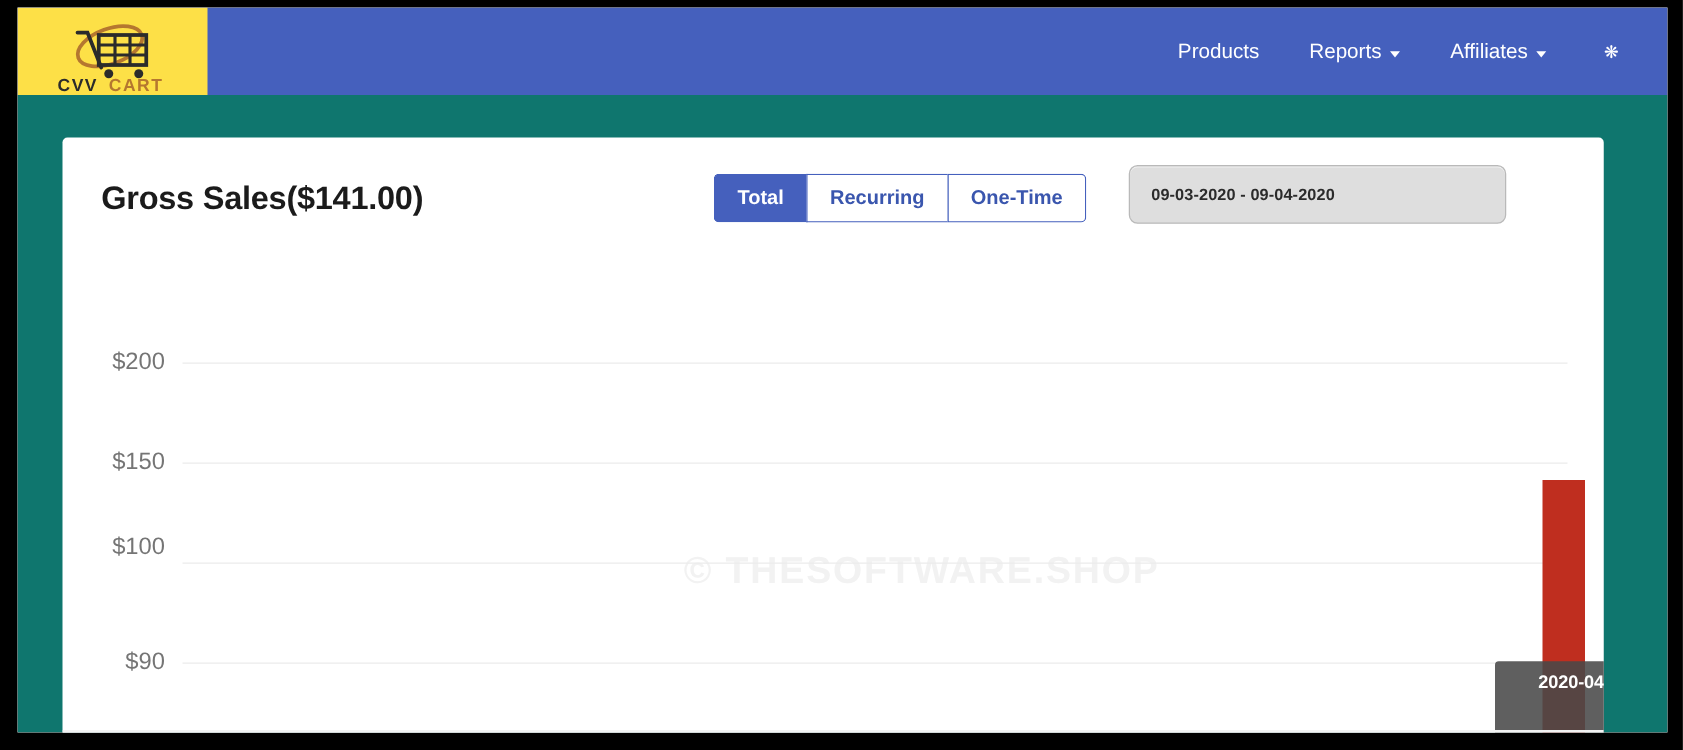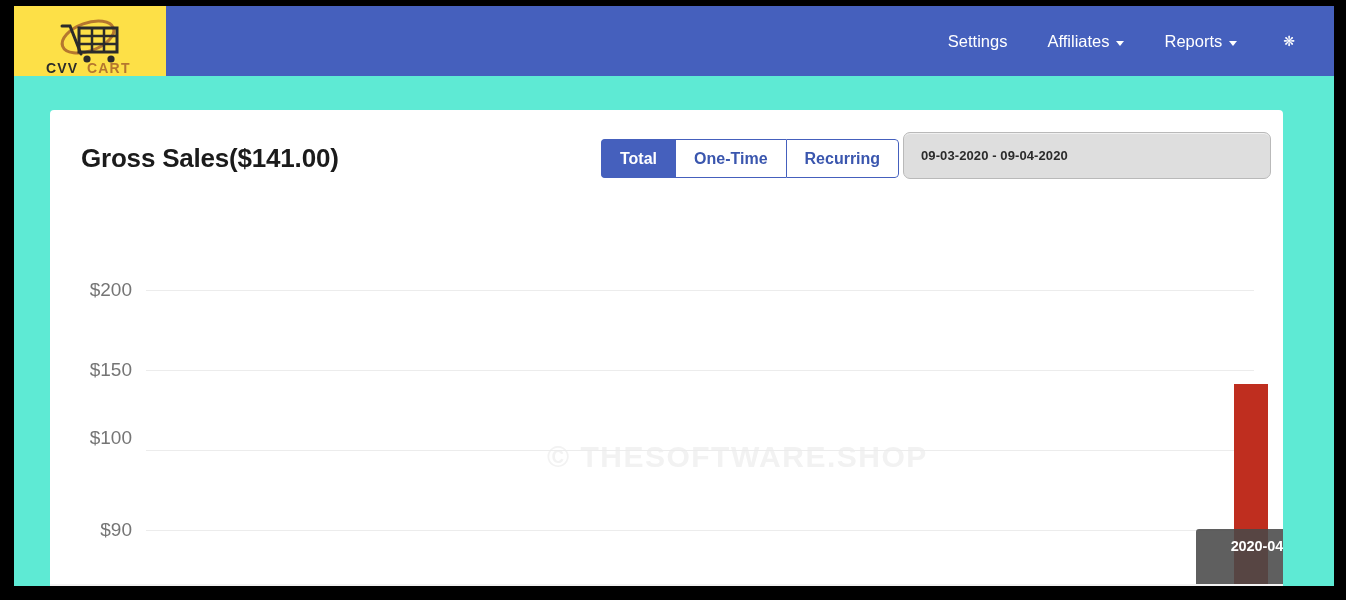--- a/index.html
+++ b/index.html
@@ -100,21 +100,21 @@
   #nav-settings { padding: 0 16px 0 26px; }
   #nav-user { padding: 0 8px 0 16px; }
 
   
   #page-body {
     position: absolute;
     left: 0;
     top: 70px;
     width: 1320px;
     height: 510px;
-    background: #5eead4;
+    background: #0f766e;
   }
 
   #card {
     position: absolute;
     left: 36px;
     top: 34px;
     width: 1233px;
     height: 500px;
     background: #ffffff;
     border-radius: 4px;
@@ -167,28 +167,27 @@
   }
   .toggle-btn:first-child { border-radius: 4px 0 0 4px; }
   .toggle-btn:last-child {
     border-radius: 0 4px 4px 0;
     border-right-width: 1px;
   }
   .toggle-btn.active {
     background: #4560bd;
     color: #ffffff;
     border-color: #4560bd;
-    margin-left: 30px;
   }
 
   #date-range {
     position: absolute;
     left: 853px;
     top: 22px;
-    width: 368px;
+    width: 302px;
     height: 47px;
     background: #dedede;
     border: 1px solid #b9b9b9;
     border-radius: 7px;
     display: flex;
     align-items: center;
     padding-left: 17px;
     cursor: pointer;
     box-shadow: inset 0 1px 0 rgba(255,255,255,0.55);
   }
@@ -315,53 +314,53 @@
           <circle cx="73" cy="41" r="3.6" fill="#2b2b2b"></circle>
 
           <text x="8" y="55" font-family="Liberation Sans, sans-serif" font-size="14" font-weight="bold" letter-spacing="1.2" fill="#2b2b2b">CVV</text>
           <text x="49" y="55" font-family="Liberation Sans, sans-serif" font-size="14" font-weight="bold" letter-spacing="1.2" fill="#b5772f">CART</text>
         </svg>
       </div>
 
       <div id="nav-links">
 
         <div class="nav-item">
-          <span>Settings</span>
-        </div>
-
+          <span>Products</span>
+        </div>
+
+
+        <div class="nav-item">
+          <span>Reports</span>
+          <span class="caret"></span>
+        </div>
 
         <div class="nav-item">
           <span>Affiliates</span>
           <span class="caret"></span>
         </div>
 
-        <div class="nav-item">
-          <span>Reports</span>
-          <span class="caret"></span>
-        </div>
-
         <div class="nav-item" id="nav-settings">
           <span class="nav-gear">❋</span>
         </div>
 
 
       </div>
     </div>
 
     <div id="page-body">
       <div id="card">
 
         <div id="card-header">
 
           <div id="chart-title">Gross Sales($141.00)</div>
 
           <div id="type-toggle">
             <div class="toggle-btn active">Total</div>
+            <div class="toggle-btn">Recurring</div>
             <div class="toggle-btn">One-Time</div>
-            <div class="toggle-btn">Recurring</div>
           </div>
 
           <div id="date-range">
             <span id="date-range-text">09-03-2020 - 09-04-2020</span>
           </div>
 
         </div>
 
         <div id="chart-area">
 

